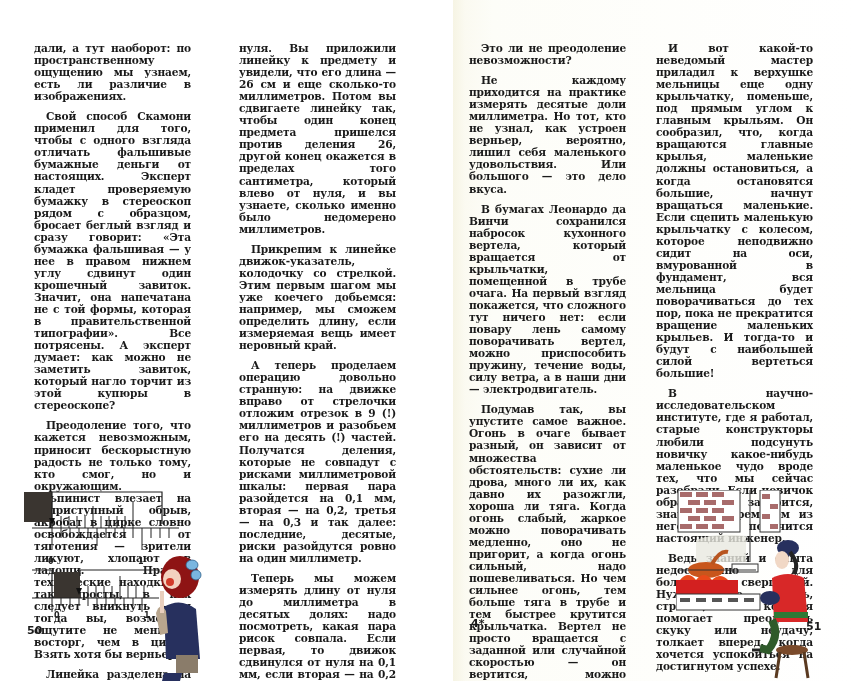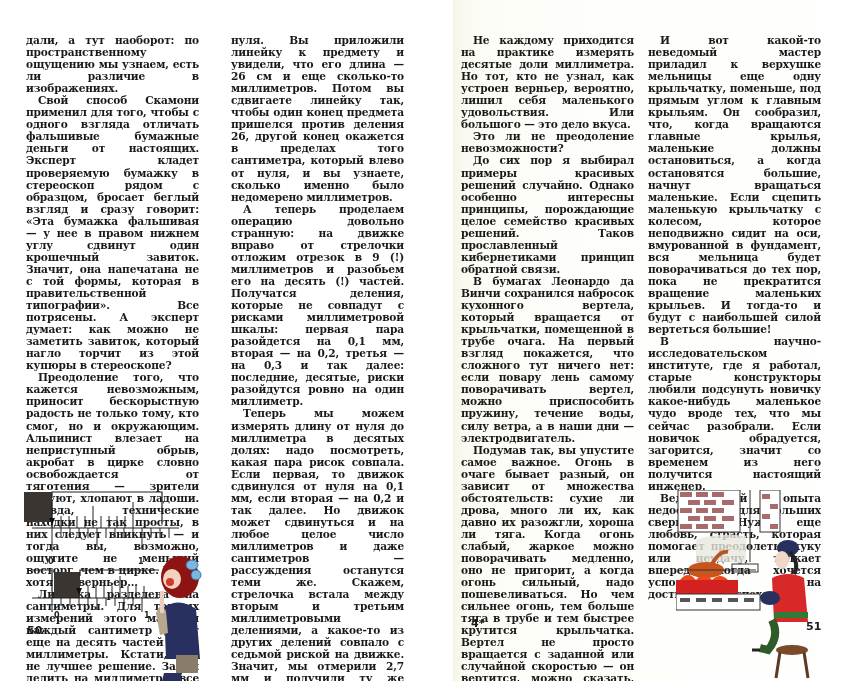--- a/index.html
+++ b/index.html
@@ -2,21 +2,21 @@
 <html><head>
 <meta charset="utf-8">
 <style>
   html,body{margin:0;padding:0;}
   body{width:855px;height:681px;background:#ffffff;position:relative;overflow:hidden;
        font-family:"DejaVu Serif","Liberation Serif",serif;color:#1a1a1a;}
   .page{position:absolute;top:0;height:681px;}
   .page-left{left:0;width:453px;background:#ffffff;}
   .page-right{left:453px;width:402px;background:linear-gradient(90deg,#f6f4e4 0px,#fbfaf1 12px,#fdfdf8 40px,#ffffff 100%);}
   .col{position:absolute;top:34px;font-size:10.6px;line-height:12.05px;font-weight:bold;letter-spacing:-0.15px;}
-  .col p{margin:0;text-align:justify;text-indent:0;}
+  .col p{margin:8px;text-align:justify;text-indent:0;}
   .col p.ind{text-indent:12px;}
   .c1{left:26px;width:173px;}
   .c2{left:231px;width:173px;}
   .c3{left:461px;width:173px;}
   .c4{left:648px;width:173px;}
   .pnum{position:absolute;font-size:11px;font-weight:bold;font-family:"DejaVu Sans","Liberation Sans",sans-serif;}
   .illus{position:absolute;}
 </style>
 </head>
 <body>
@@ -26,28 +26,28 @@
 
 <div class="col c1">
   <p>дали, а тут наоборот: по пространственному ощущению мы узнаем, есть ли различие в изображениях.</p>
   <p class="ind">Свой способ Скамони применил для того, чтобы с одного взгляда отличать фальшивые бумажные деньги от настоящих. Эксперт кладет проверяемую бумажку в стереоскоп рядом с образцом, бросает беглый взгляд и сразу говорит: «Эта бумажка фальшивая — у нее в правом нижнем углу сдвинут один крошечный завиток. Значит, она напечатана не с той формы, которая в правительственной типографии». Все потрясены. А эксперт думает: как можно не заметить завиток, который нагло торчит из этой купюры в стереоскопе?</p>
   <p class="ind">Преодоление того, что кажется невозможным, приносит бескорыстную радость не только тому, кто смог, но и окружающим. Альпинист влезает на неприступный обрыв, акробат в цирке словно освобождается от тяготения — зрители ликуют, хлопают в ладоши. Правда, технические находки не так просты, в них следует вникнуть — и тогда вы, возможно, ощутите не меньший восторг, чем в цирке. Взять хотя бы верньер...</p>
   <p class="ind">Линейка разделена на сантиметры. Для точных измерений этого мало, и каждый сантиметр делят еще на десять частей — на миллиметры. Кстати, это не лучшее решение. Зачем делить на миллиметры все сантиметры линейки! Экономнее разделить только один сантиметр, отложенный влево от</p>
 </div>
 
 <div class="col c2">
   <p>нуля. Вы приложили линейку к предмету и увидели, что его длина — 26 см и еще сколько-то миллиметров. Потом вы сдвигаете линейку так, чтобы один конец предмета пришелся против деления 26, другой конец окажется в пределах того сантиметра, который влево от нуля, и вы узнаете, сколько именно было недомерено миллиметров.</p>
+  <p class="ind">Прикрепим к линейке движок-указатель, колодочку со стрелкой. Этим первым шагом мы уже коечего добьемся: например, мы сможем определить длину, если измеряемая вещь имеет неровный край.</p>
   <p class="ind">А теперь проделаем операцию довольно странную: на движке вправо от стрелочки отложим отрезок в 9 (!) миллиметров и разобьем его на десять (!) частей. Получатся деления, которые не совпадут с рисками миллиметровой шкалы: первая пара разойдется на 0,1 мм, вторая — на 0,2, третья — на 0,3 и так далее: последние, десятые, риски разойдутся ровно на один миллиметр.</p>
   <p class="ind">Теперь мы можем измерять длину от нуля до миллиметра в десятых долях: надо посмотреть, какая пара рисок совпала. Если первая, то движок сдвинулся от нуля на 0,1 мм, если вторая — на 0,2 и так далее. Но движок может сдвинуться и на любое целое число миллиметров и даже сантиметров — рассуждения останутся теми же. Скажем, стрелочка встала между вторым и третьим миллиметровыми делениями, а какое-то из других делений совпало с седьмой риской на движке. Значит, мы отмерили 2,7 мм и получили ту же точность, как если бы нам удалось разбить каждый миллиметр на десять частей.</p>
 </div>
 
 <div class="col c3">
+  <p class="ind">Это ли не преодоление невозможности?</p>
   <p class="ind">Не каждому приходится на практике измерять десятые доли миллиметра. Но тот, кто не узнал, как устроен верньер, вероятно, лишил себя маленького удовольствия. Или большого — это дело вкуса.</p>
-  <p class="ind">Это ли не преодоление невозможности?</p>
-  <p class="ind">До сих пор я выбирал примеры красивых решений случайно. Однако особенно интересны принципы, порождающие целое семейство красивых решений. Таков прославленный кибернетиками принцип обратной связи.</p>
   <p class="ind">В бумагах Леонардо да Винчи сохранился набросок кухонного вертела, который вращается от крыльчатки, помещенной в трубе очага. На первый взгляд покажется, что сложного тут ничего нет: если повару лень самому поворачивать вертел, можно приспособить пружину, течение воды, силу ветра, а в наши дни — электродвигатель.</p>
   <p class="ind">Подумав так, вы упустите самое важное. Огонь в очаге бывает разный, он зависит от множества обстоятельств: сухие ли дрова, много ли их, как давно их разожгли, хороша ли тяга. Когда огонь слабый, жаркое можно поворачивать медленно, оно не пригорит, а когда огонь сильный, надо пошевеливаться. Но чем сильнее огонь, тем больше тяга в трубе и тем быстрее крутится крыльчатка. Вертел не просто вращается с заданной или случайной скоростью — он вертится, можно сказать, разумно, словно повинуясь руке опытного повара: на слабом огне медленно, на сильном быстро. Недаром этой кухонной утварью занимался великий художник и инженер Леонардо да Винчи!</p>
 
 </div>
 
 <div class="col c4">
   <p class="ind">И вот какой-то неведомый мастер приладил к верхушке мельницы еще одну крыльчатку, поменьше, под прямым углом к главным крыльям. Он сообразил, что, когда вращаются главные крылья, маленькие должны остановиться, а когда остановятся большие, начнут вращаться маленькие. Если сцепить маленькую крыльчатку с колесом, которое неподвижно сидит на оси, вмурованной в фундамент, вся мельница будет поворачиваться до тех пор, пока не прекратится вращение маленьких крыльев. И тогда-то и будут с наибольшей силой вертеться большие!</p>
   <p class="ind">В научно-исследовательском институте, где я работал, старые конструкторы любили подсунуть новичку какое-нибудь маленькое чудо вроде тех, что мы сейчас разобрали. Если новичок обрадуется, загорится, значит со временем из него получится настоящий инженер.</p>
   <p class="ind">Ведь знаний и опыта недостаточно для больших свершений. Нужна еще любовь, страсть, которая помогает преодолеть скуку или неудачу, толкает вперед, когда хочется успокоиться на достигнутом успехе.</p>
 

